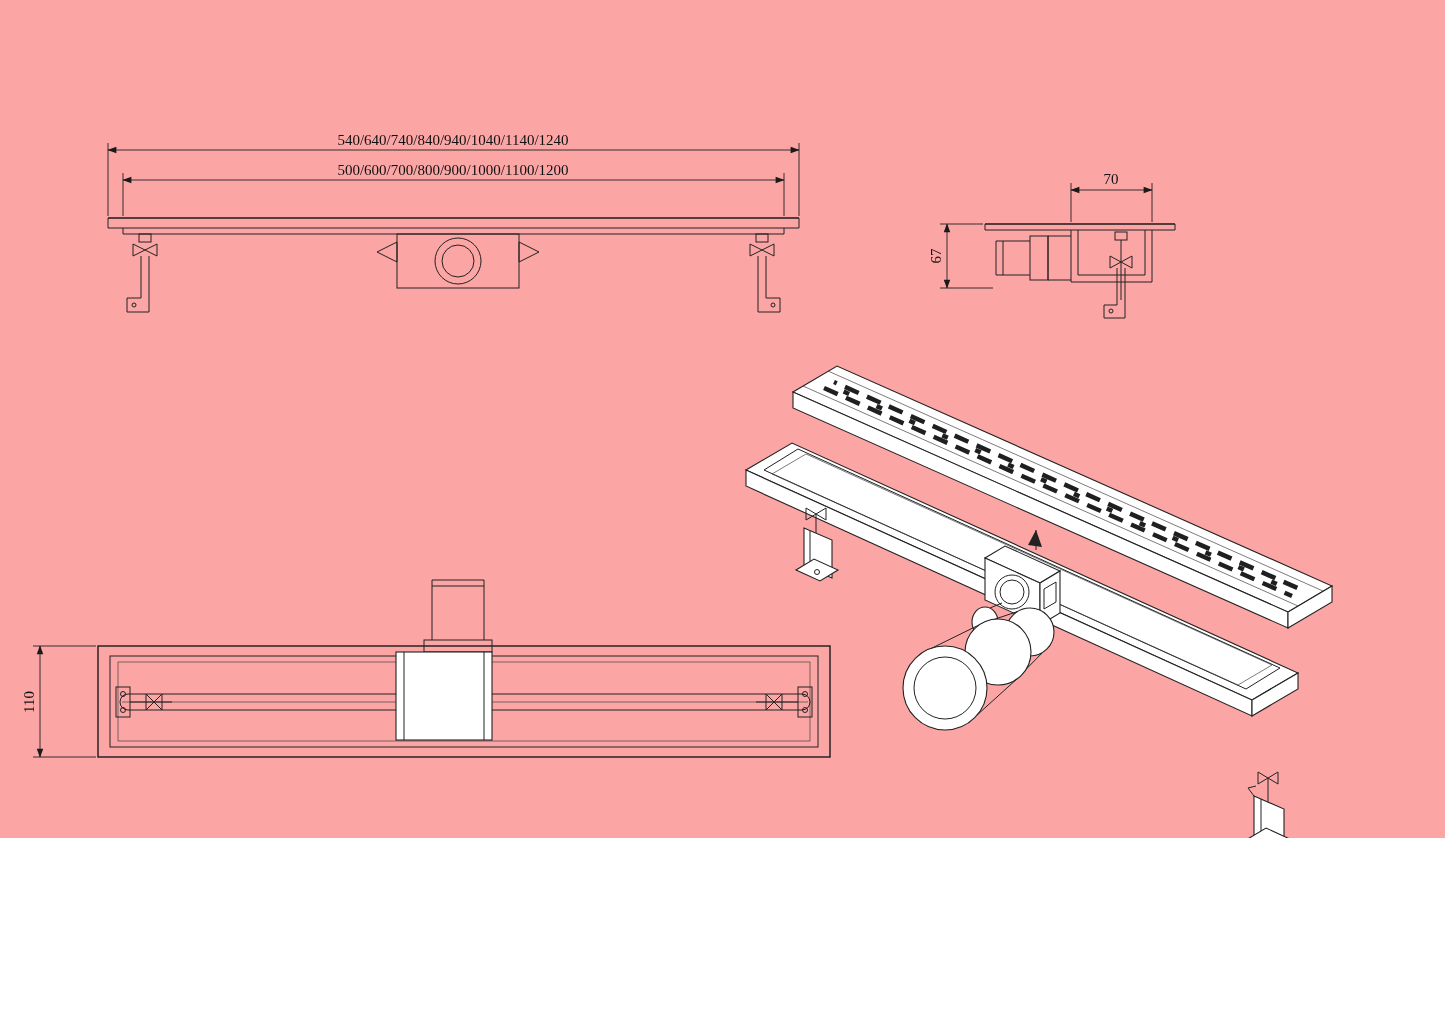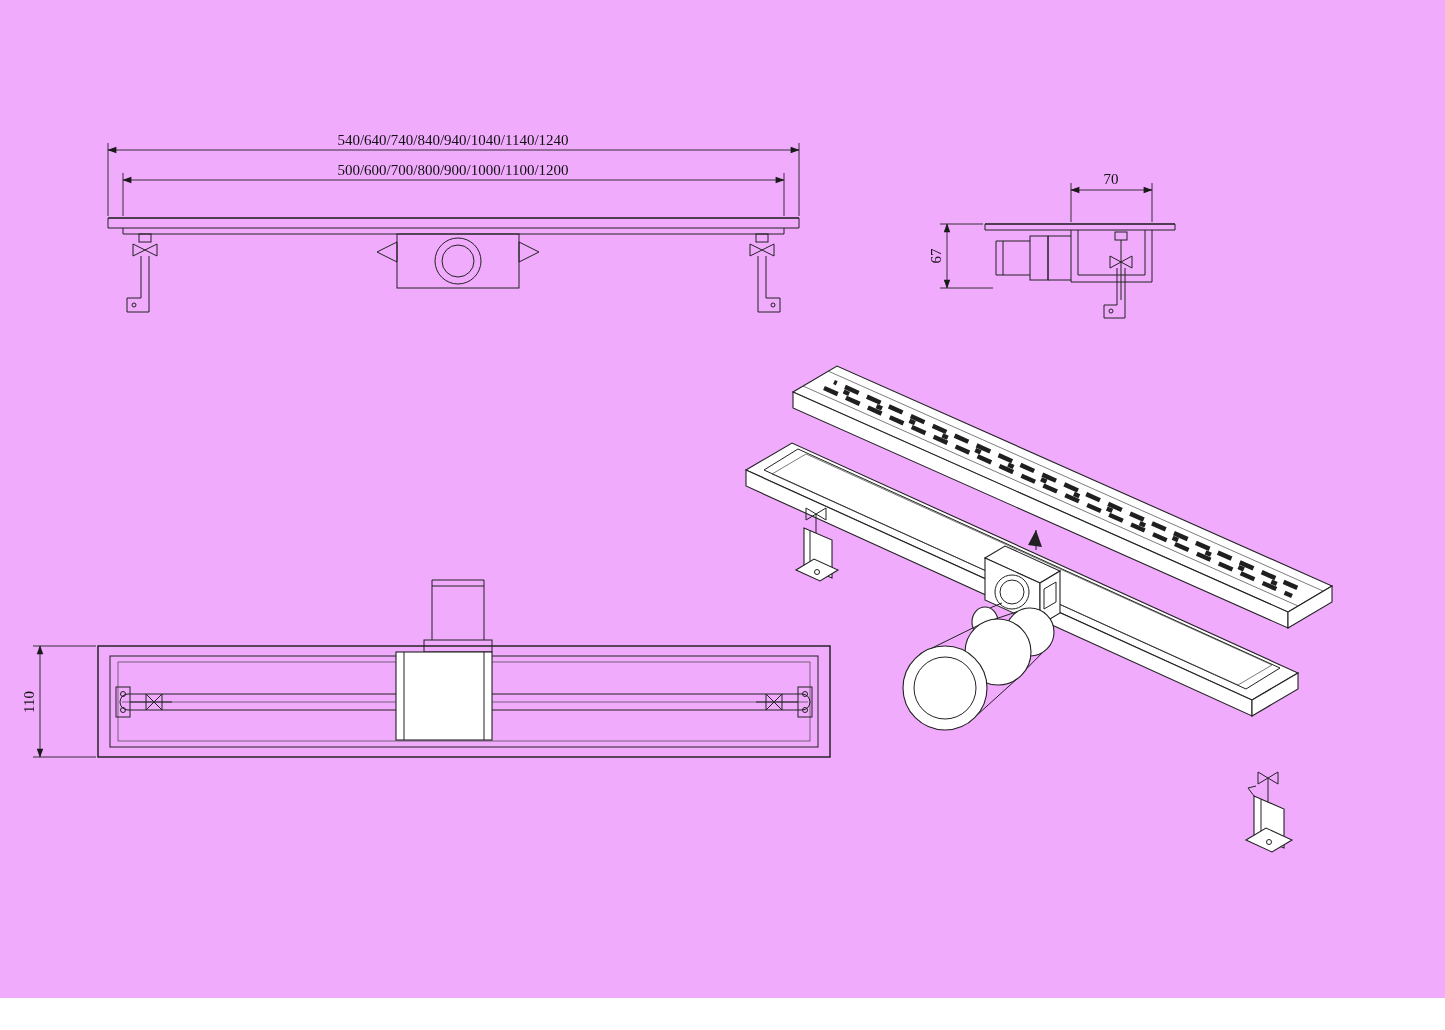--- a/index.html
+++ b/index.html
@@ -1,16 +1,16 @@
 <!DOCTYPE html>
 <html><head>
 <meta charset="utf-8">
 <style>
   html,body { margin:0; padding:0; background:#ffffff; }
-  .sheet { position:relative; width:1445px; height:998px; background:#f0abfc; overflow:hidden; }
+  .sheet { position:relative; width:1445px; height:838px; background:#fca5a5; overflow:hidden; }
   svg { position:absolute; left:0; top:0; }
   .ln   { stroke:#222; stroke-width:1; fill:none; stroke-linecap:butt; }
   .lnb  { stroke:#1a1a1a; stroke-width:1.4; fill:none; }
   .thin { stroke:#444; stroke-width:0.7; fill:none; }
   .wf   { fill:#ffffff; stroke:#222; stroke-width:1.1; }
   .slot { stroke:#1f1f1f; stroke-width:4.5; fill:none; }
   .dim  { stroke:#222; stroke-width:0.9; fill:none; }
   text  { font-family:"Liberation Serif", serif; font-size:15px; fill:#111; }
 </style>
 </head>

